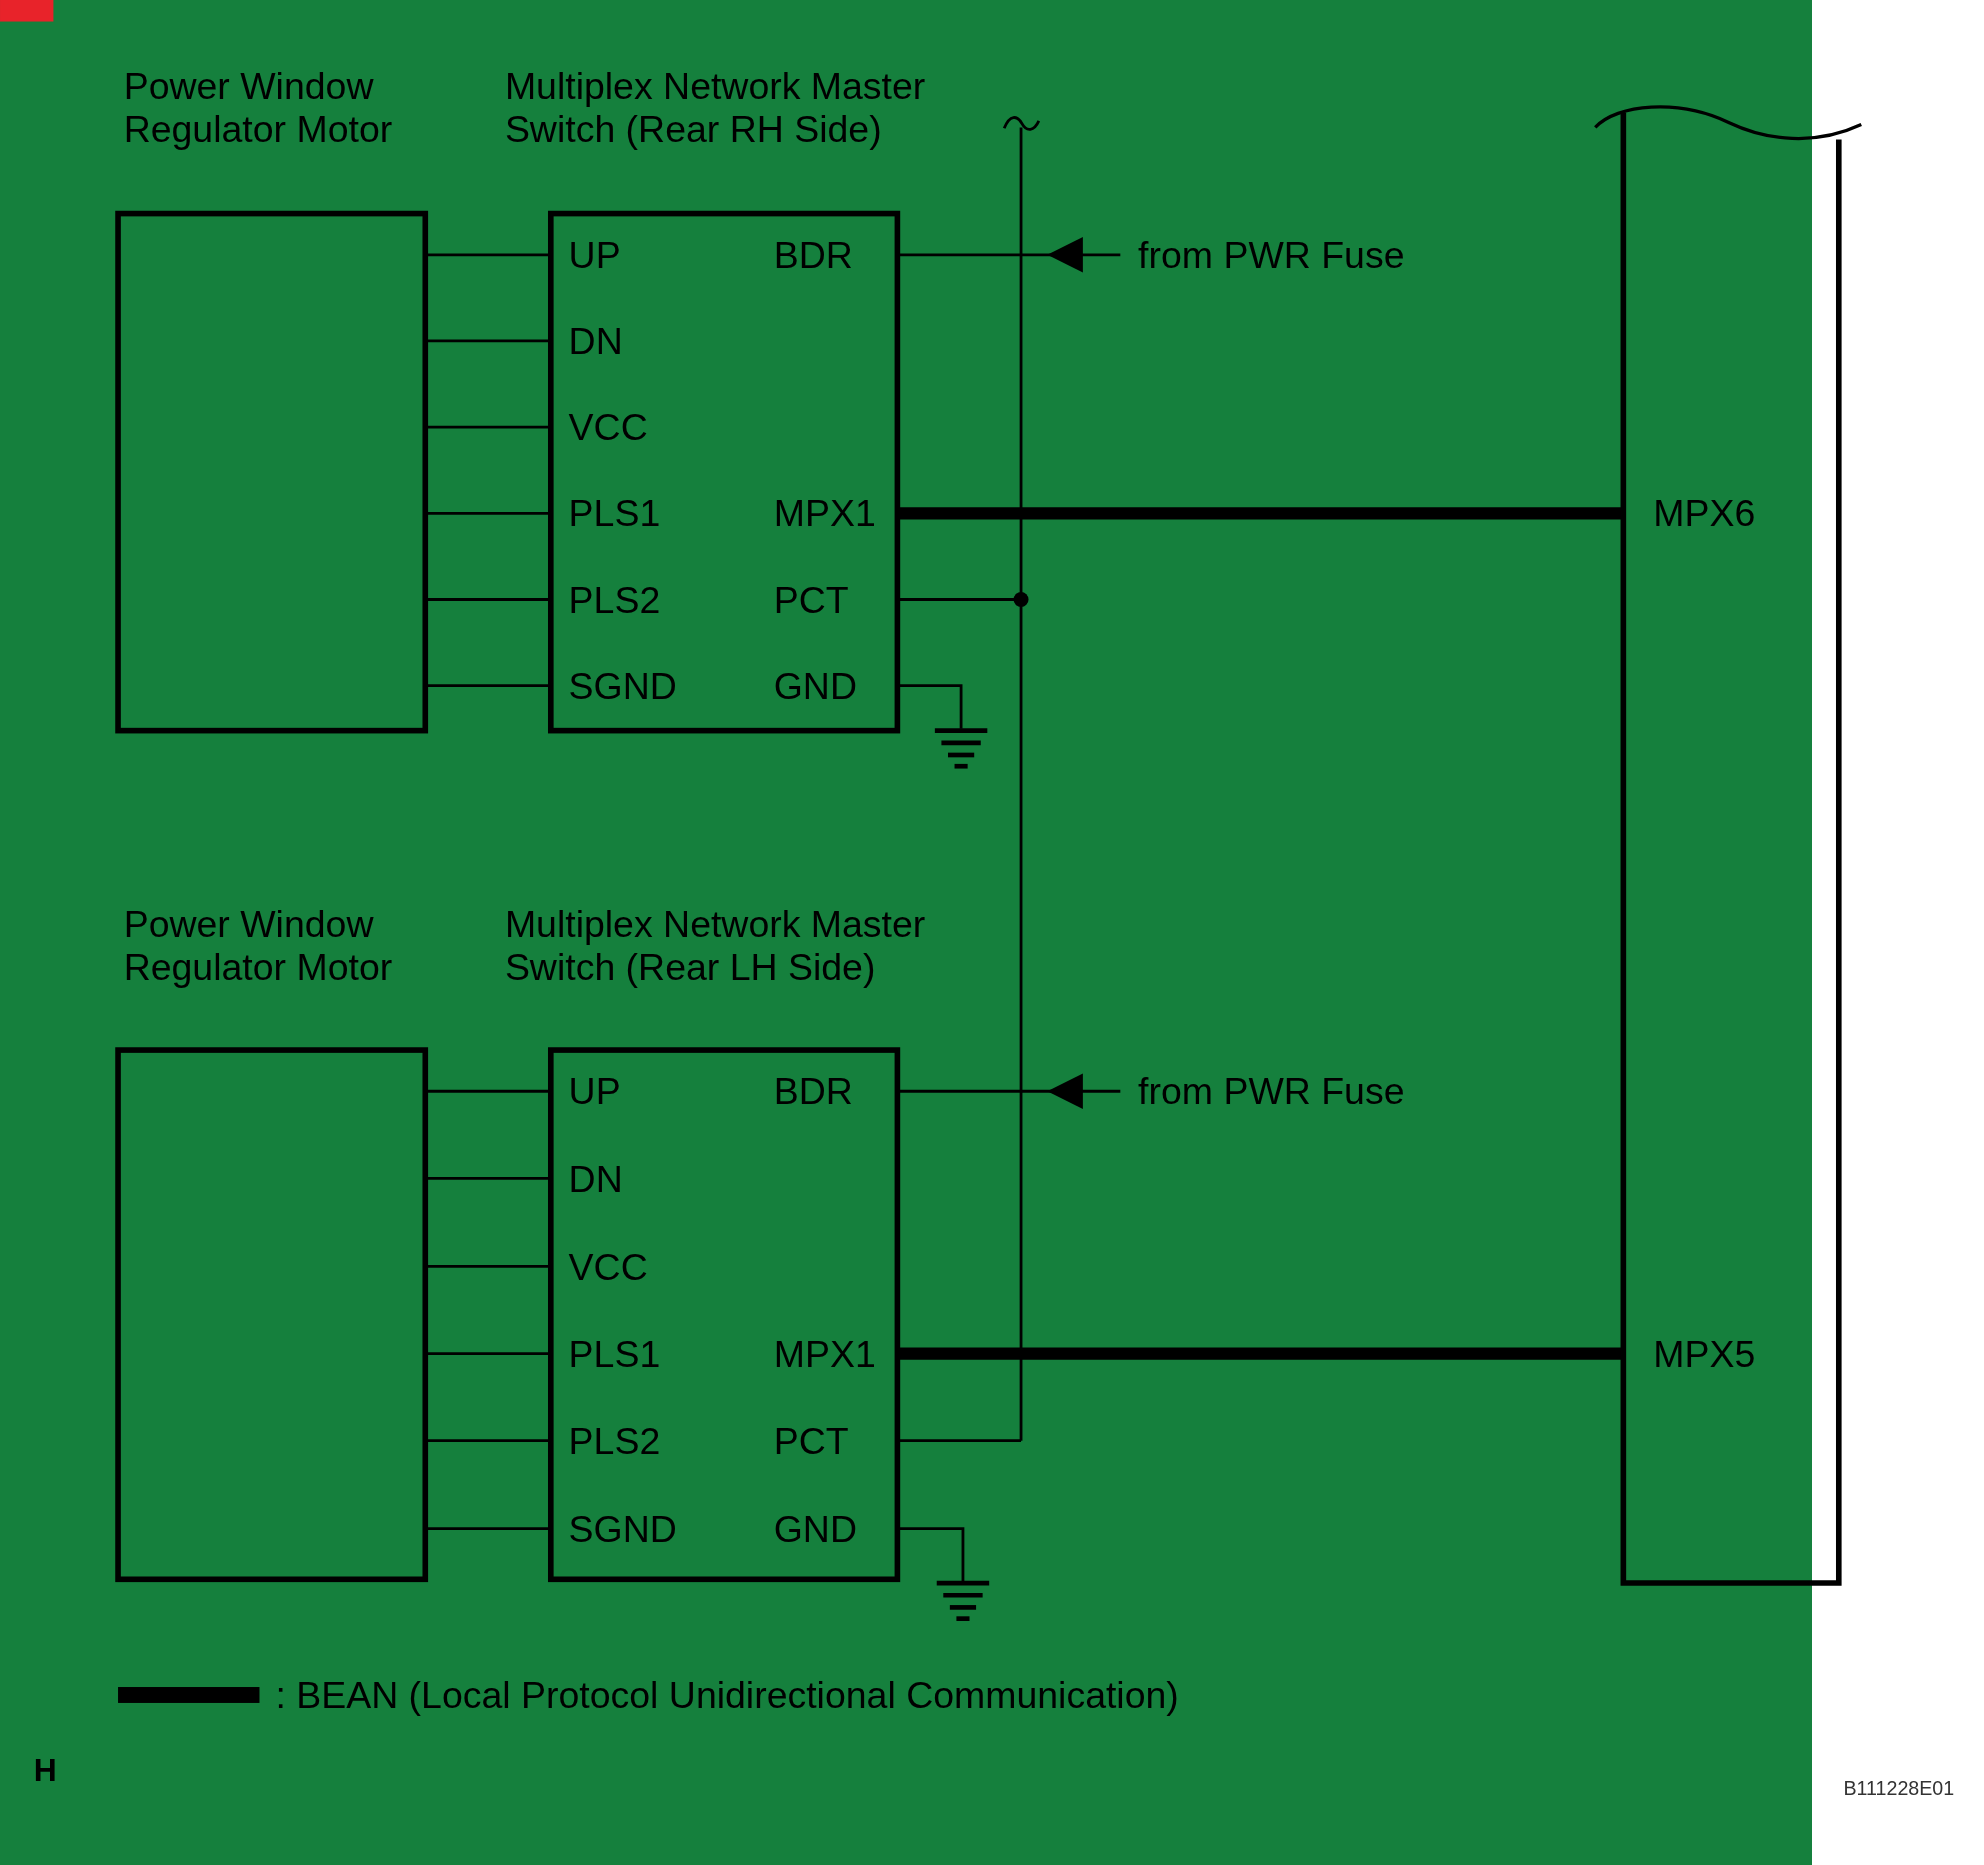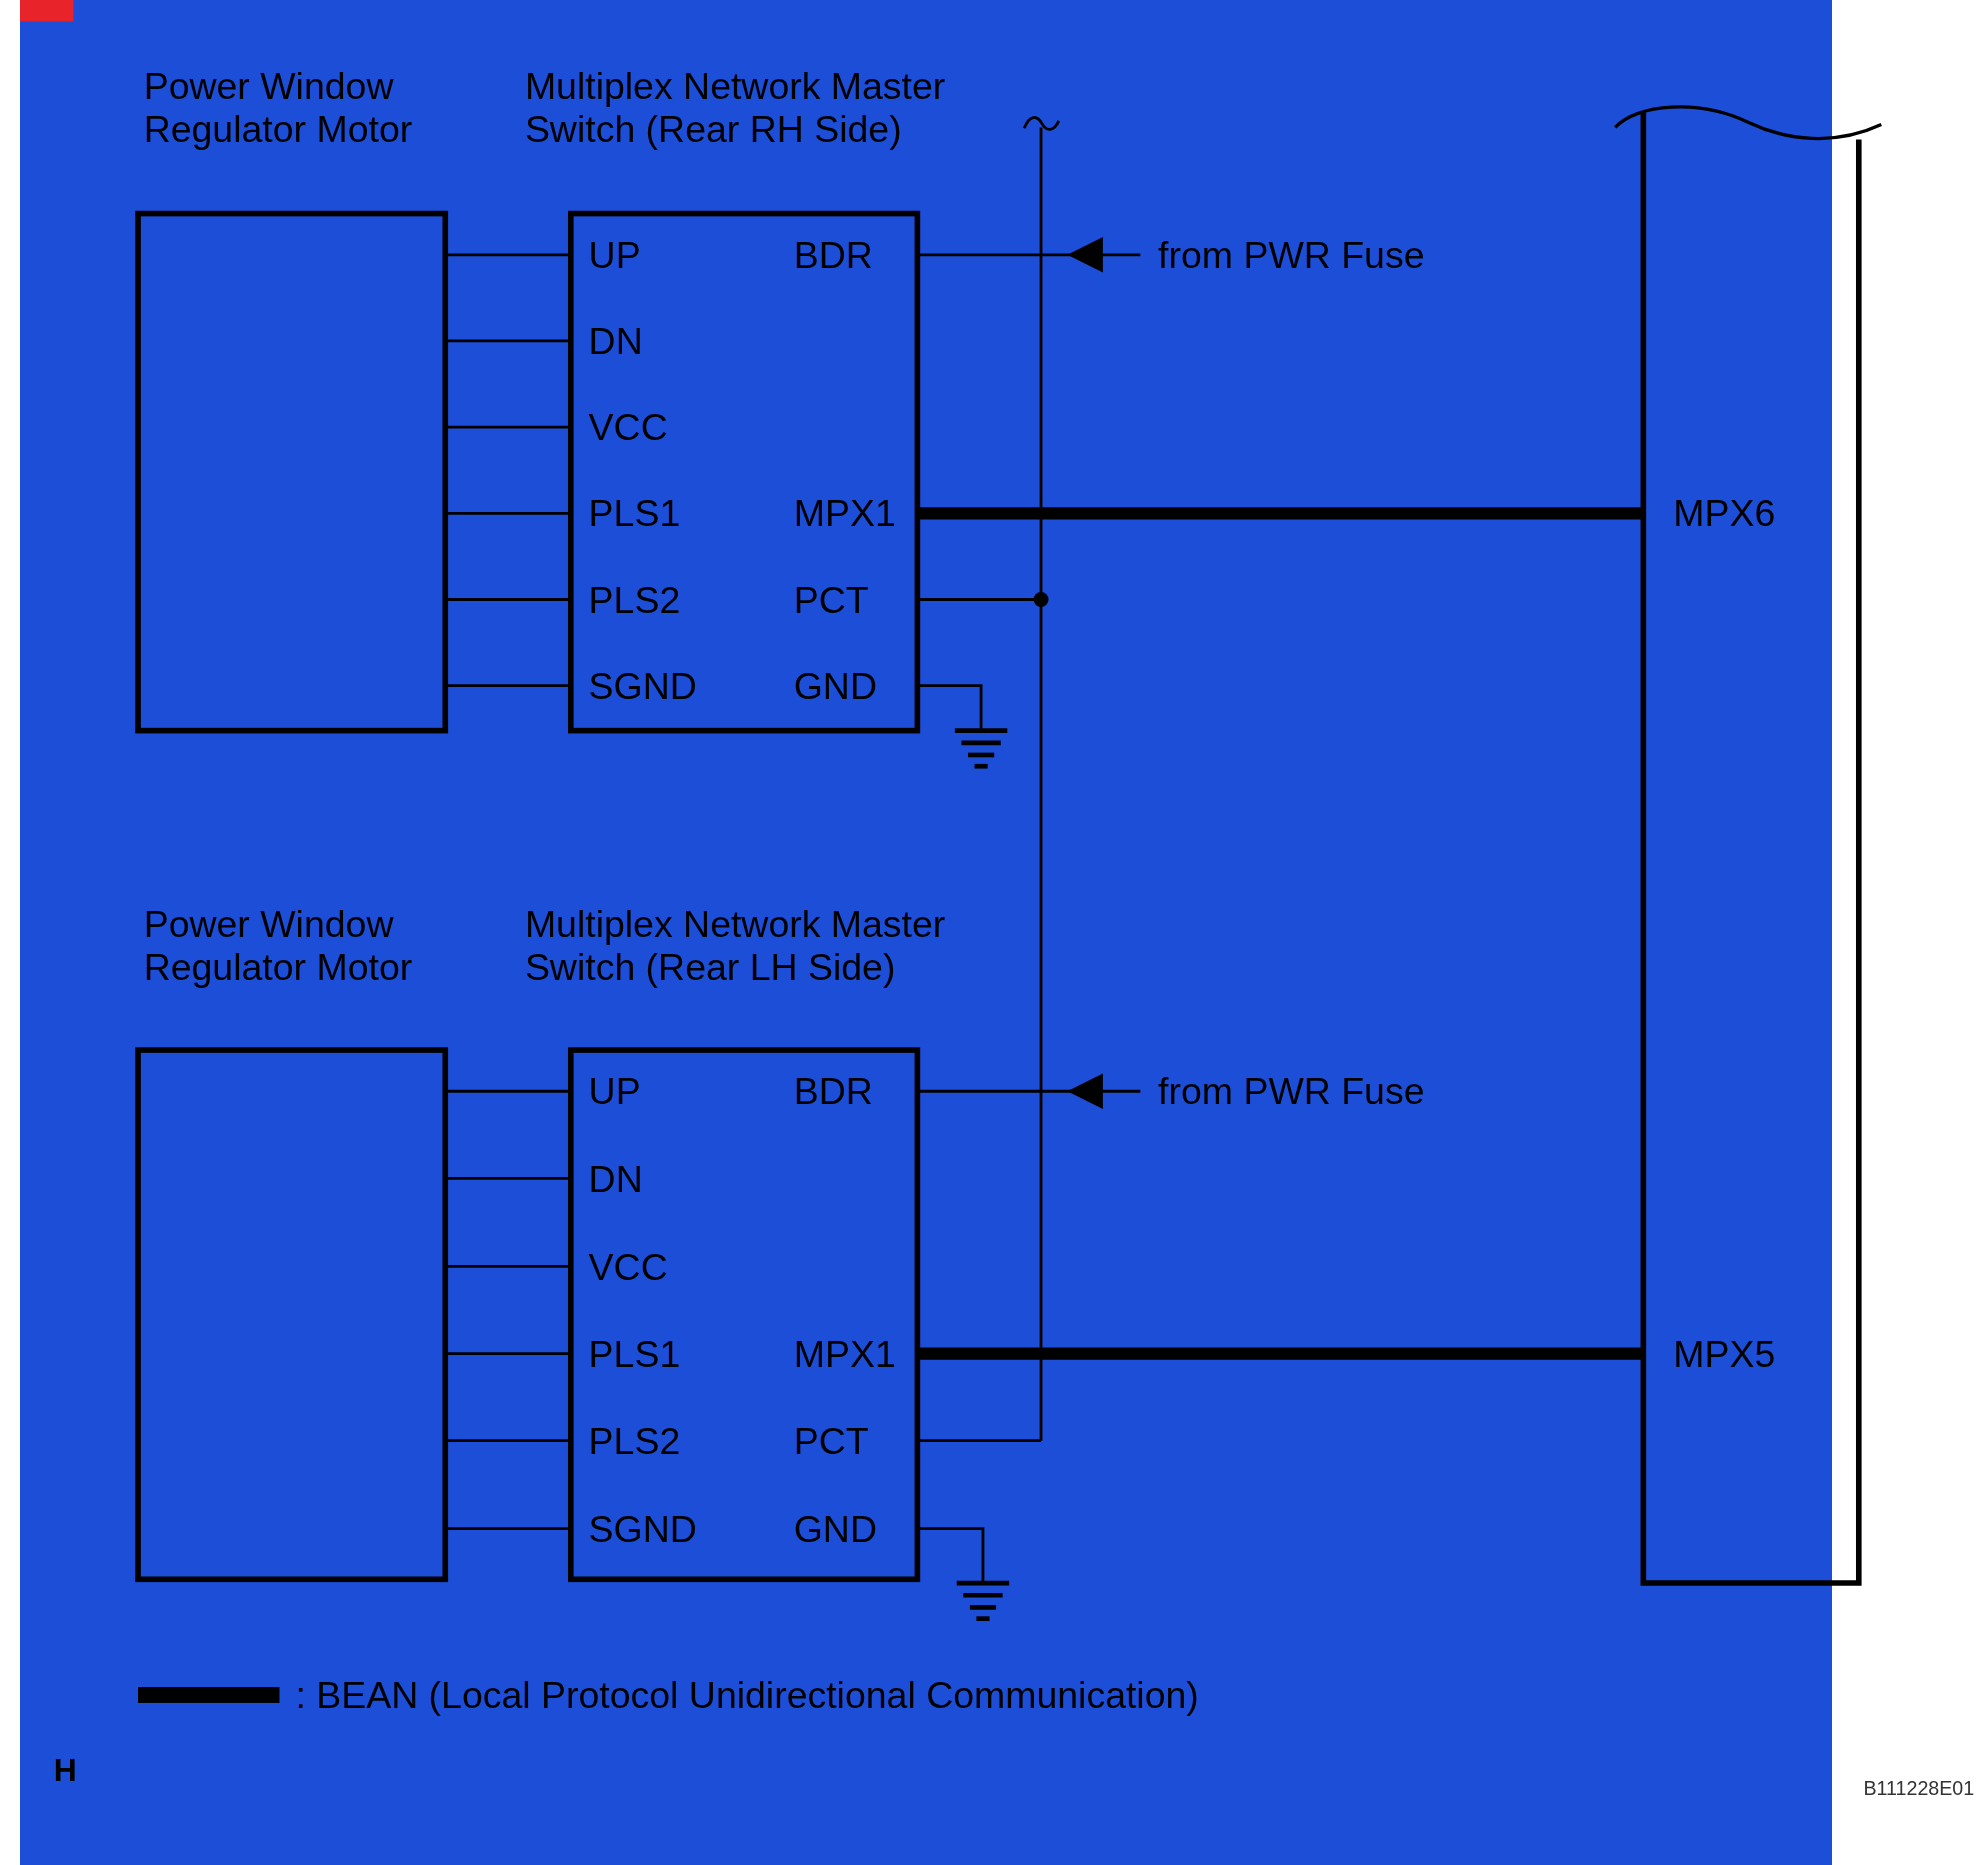--- a/index.html
+++ b/index.html
@@ -4,23 +4,22 @@
 <style>
   html, body {
     margin: 0;
     padding: 0;
     background: #ffffff;
   }
   .stage {
     position: relative;
     width: 1812px;
     height: 1865px;
-    background: #1d4ed8;
+    background: #15803d;
     font-family: "Liberation Sans", sans-serif;
-    margin-left: 20px;
   }
   svg text {
     font-family: "Liberation Sans", sans-serif;
     fill: #000000;
   }
   .lbl      { font-size: 40px; }
   .pin      { font-size: 40px; }
   .buslbl   { font-size: 40px; }
   .legendtx { font-size: 40px; }
   .pagemark { font-size: 34px; font-weight: 700; }

